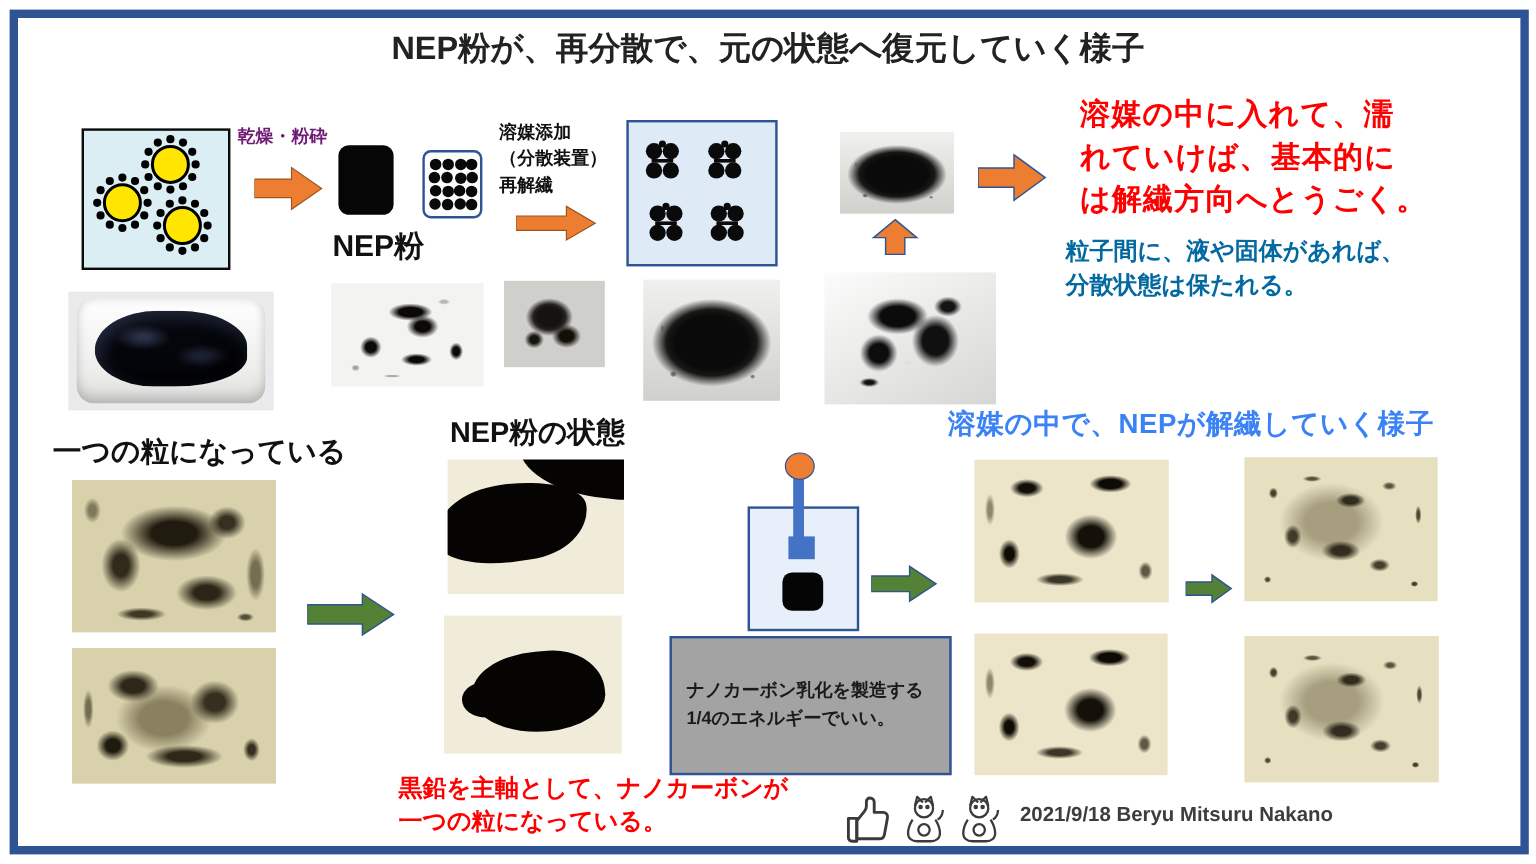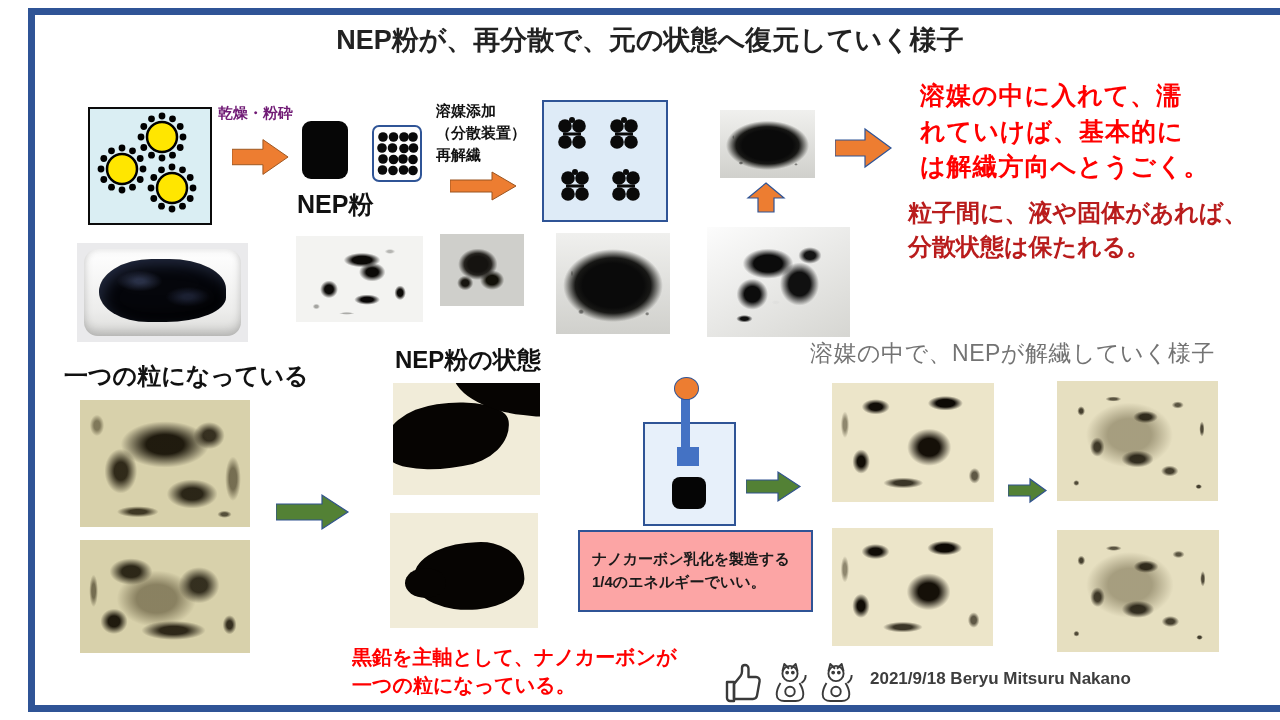--- a/index.html
+++ b/index.html
@@ -1,45 +1,45 @@
 <!DOCTYPE html>
 <html><head>
 <meta charset="utf-8">
 <style>
   html,body{margin:0;padding:0;width:1280px;height:720px;background:#fff;
     font-family:"Liberation Sans","DejaVu Sans",sans-serif;overflow:hidden;position:relative;}
-  .abs{position:absolute;margin-left:20px;}
+  .abs{position:absolute;}
   .frame{left:8px;top:8px;width:1252px;height:690px;border:7px solid #2F5496;}
   .pre{white-space:pre-line;}
   .title{left:0;right:0;top:22px;text-align:center;font-size:27px;font-weight:bold;color:#222;}
 
   
   .embox{left:68px;top:107px;width:120px;height:114px;background:#daeef3;border:2px solid #0b0b0b;}
   .dry-label{left:198px;top:104px;font-size:15px;font-weight:bold;color:#701a75;}
   .nep-rect{left:282px;top:121px;width:46px;height:58px;background:#060606;border-radius:9px;}
   .dotbox{left:352px;top:125px;width:46px;height:53px;background:#fdfdfd;border:2px solid #2F5496;border-radius:7px;}
   .nep-label{left:277px;top:188px;font-size:25px;font-weight:bold;color:#111;}
   .solvent-label{left:416px;top:100px;font-size:15px;font-weight:bold;color:#111;line-height:1.45;}
   .clusterbox{left:522px;top:100px;width:122px;height:118px;background:#deebf7;border:2px solid #2F5496;}
 
   
   .arr svg{display:block;width:100%;height:100%;}
 
   
   .wetting{left:900px;top:78px;width:372px;font-size:25px;font-weight:bold;color:#FF0000;line-height:1.42;letter-spacing:1px;}
-  .between{left:888px;top:196px;width:380px;font-size:24px;font-weight:bold;color:#b91c1c;line-height:1.4;}
-  .redhead{left:790px;top:338px;font-size:23px;font-weight:normal;color:#737373;letter-spacing:0.5px;}
+  .between{left:888px;top:196px;width:380px;font-size:20px;font-weight:bold;color:#0369a1;line-height:1.4;}
+  .redhead{left:790px;top:338px;font-size:23px;font-weight:bold;color:#3b82f6;letter-spacing:0.5px;}
   .emul-label{left:44px;top:360px;font-size:24px;font-weight:bold;color:#111;}
   .nepstate-label{left:375px;top:344px;font-size:24px;font-weight:bold;color:#111;}
   .graphite{left:332px;top:643px;font-size:20px;font-weight:bold;color:#FF0000;line-height:1.4;}
   .credit{left:850px;top:669px;font-size:17px;font-weight:600;color:#3d3d3d;}
 
   
-  .ynote{left:558px;top:530px;width:207px;height:48px;background:#fca5a5;border:2px solid #2F5496;
-    padding:15px 12px;font-size:15px;font-weight:bold;color:#1a1a1a;line-height:1.55;}
+  .ynote{left:558px;top:530px;width:207px;height:48px;background:#a3a3a3;border:2px solid #2F5496;
+    padding:32px 12px;font-size:15px;font-weight:bold;color:#1a1a1a;line-height:1.55;}
 
   
   .beaker{left:623px;top:422px;width:89px;height:100px;background:#e7f0fa;border:2px solid #2F5496;}
   .shaft{left:661px;top:396px;width:9px;height:62px;background:#4472C4;z-index:3;}
   .knob{left:654px;top:377px;width:23px;height:21px;background:#ED7D31;border:1.5px solid #2F5496;border-radius:50%;z-index:4;}
   .bsq{left:657px;top:447px;width:22px;height:19px;background:#4472C4;z-index:4;}
   .ksq{left:652px;top:477px;width:34px;height:32px;background:#050505;border-radius:8px;z-index:4;}
 
   
   .tray{left:57px;top:243px;width:171px;height:99px;background:#eaeaec;}

